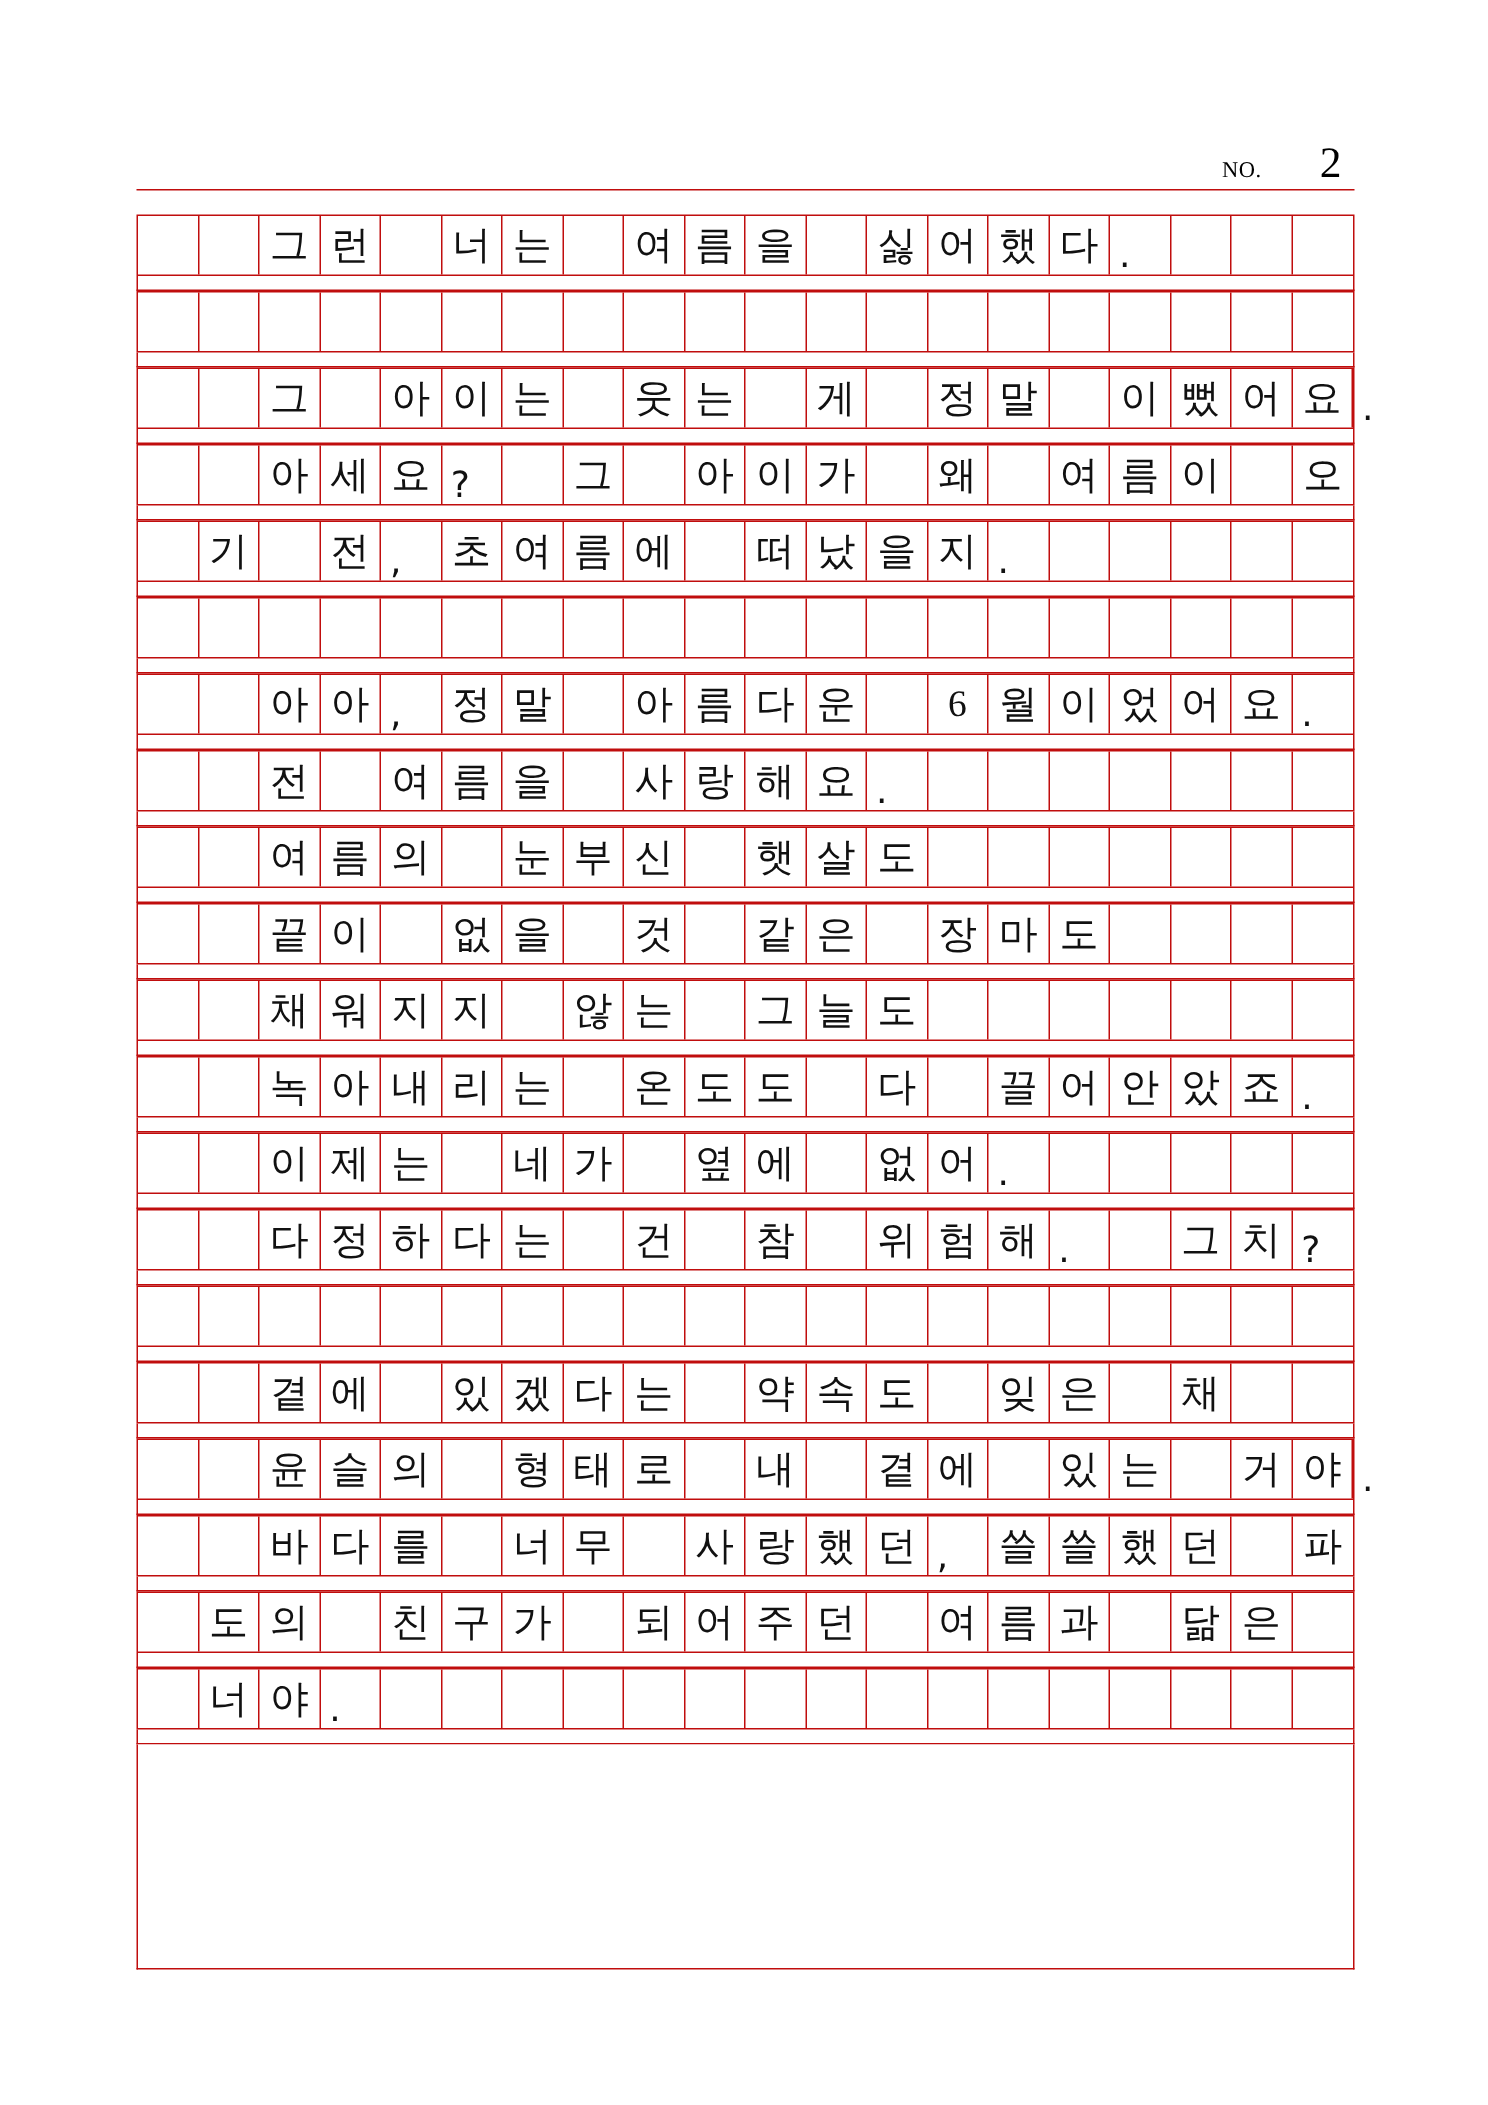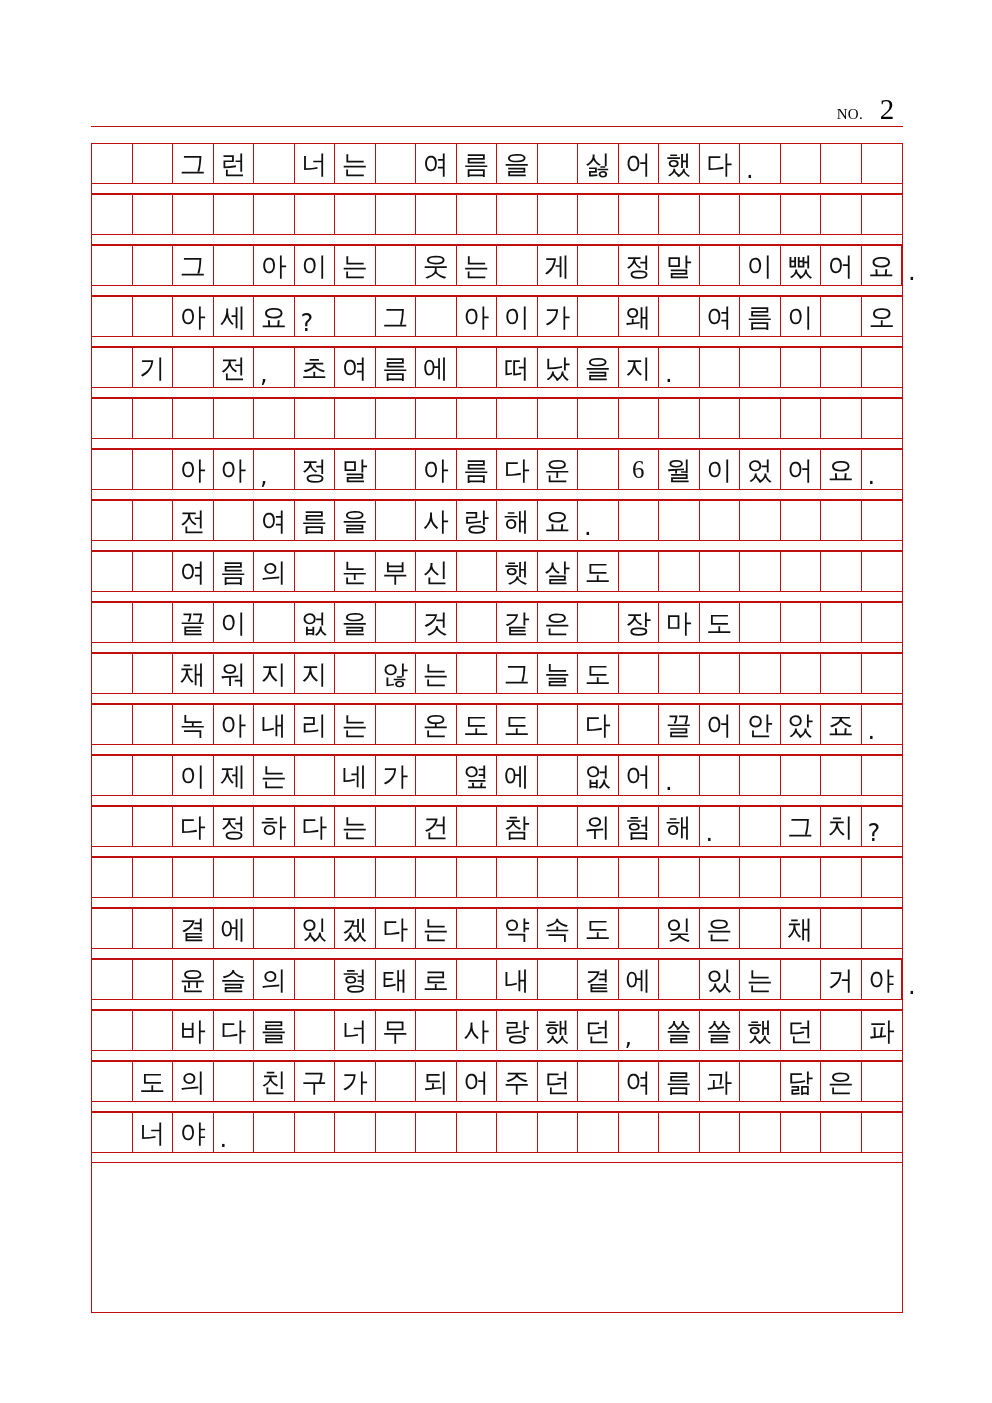--- a/index.html
+++ b/index.html
@@ -33,21 +33,21 @@
     height: 32px;
     border-bottom: 1.6px solid #c00d0d;
     box-sizing: border-box;
   }
   .header-inner {
     position: absolute;
     right: 4px;
     bottom: 2px;
     display: flex;
     align-items: baseline;
-    gap: 12px;
+    gap: 34px;
   }
   .no-label {
     font-family: "Liberation Serif", "DejaVu Serif", serif;
     font-size: 15px;
     letter-spacing: 0.3px;
     color: #000;
     line-height: 1;
   }
   .no-value {
     font-family: "Liberation Serif", "DejaVu Serif", serif;

